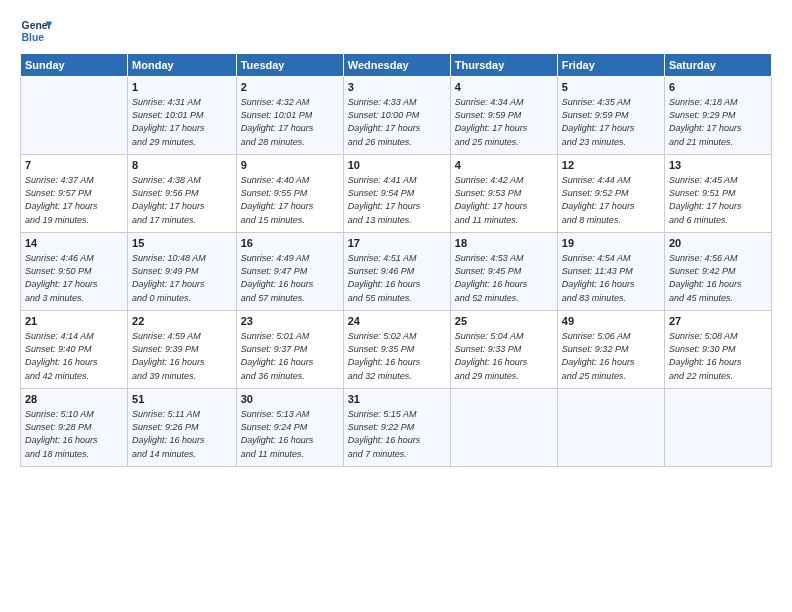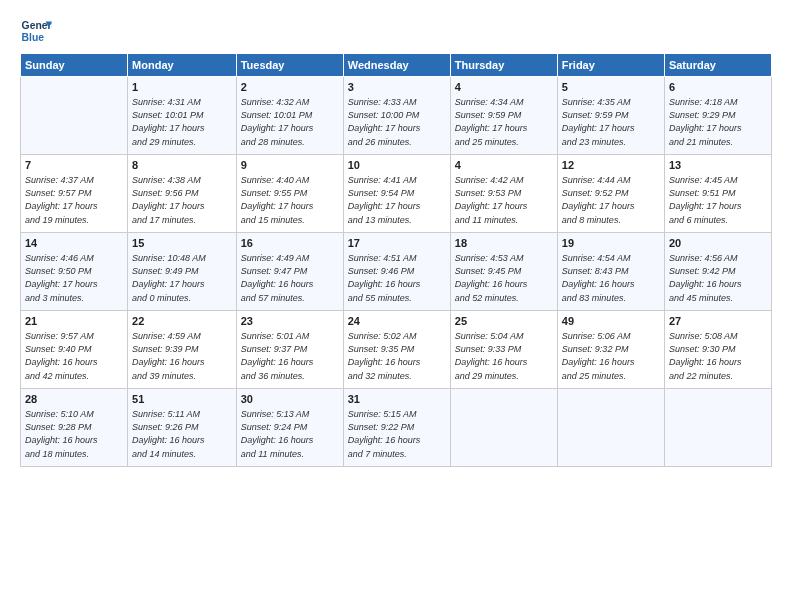--- a/index.html
+++ b/index.html
@@ -284,40 +284,40 @@
               <div>Sunrise: 4:53 AM</div>
               <div>Sunset: 9:45 PM</div>
               <div>Daylight: 16 hours</div>
               <div>and 52 minutes.</div>
             </div>
           </td>
           <td>
             <span class="day-num">19</span>
             <div class="cell-content">
               <div>Sunrise: 4:54 AM</div>
-              <div>Sunset: 8:43 PM</div>
+              <div>Sunset: 11:43 PM</div>
               <div>Daylight: 16 hours</div>
               <div>and 83 minutes.</div>
             </div>
           </td>
           <td>
             <span class="day-num">20</span>
             <div class="cell-content">
               <div>Sunrise: 4:56 AM</div>
               <div>Sunset: 9:42 PM</div>
               <div>Daylight: 16 hours</div>
               <div>and 45 minutes.</div>
             </div>
           </td>
         </tr>
         <tr>
           <td>
             <span class="day-num">21</span>
             <div class="cell-content">
-              <div>Sunrise: 9:57 AM</div>
+              <div>Sunrise: 4:14 AM</div>
               <div>Sunset: 9:40 PM</div>
               <div>Daylight: 16 hours</div>
               <div>and 42 minutes.</div>
             </div>
           </td>
           <td>
             <span class="day-num">22</span>
             <div class="cell-content">
               <div>Sunrise: 4:59 AM</div>
               <div>Sunset: 9:39 PM</div>

